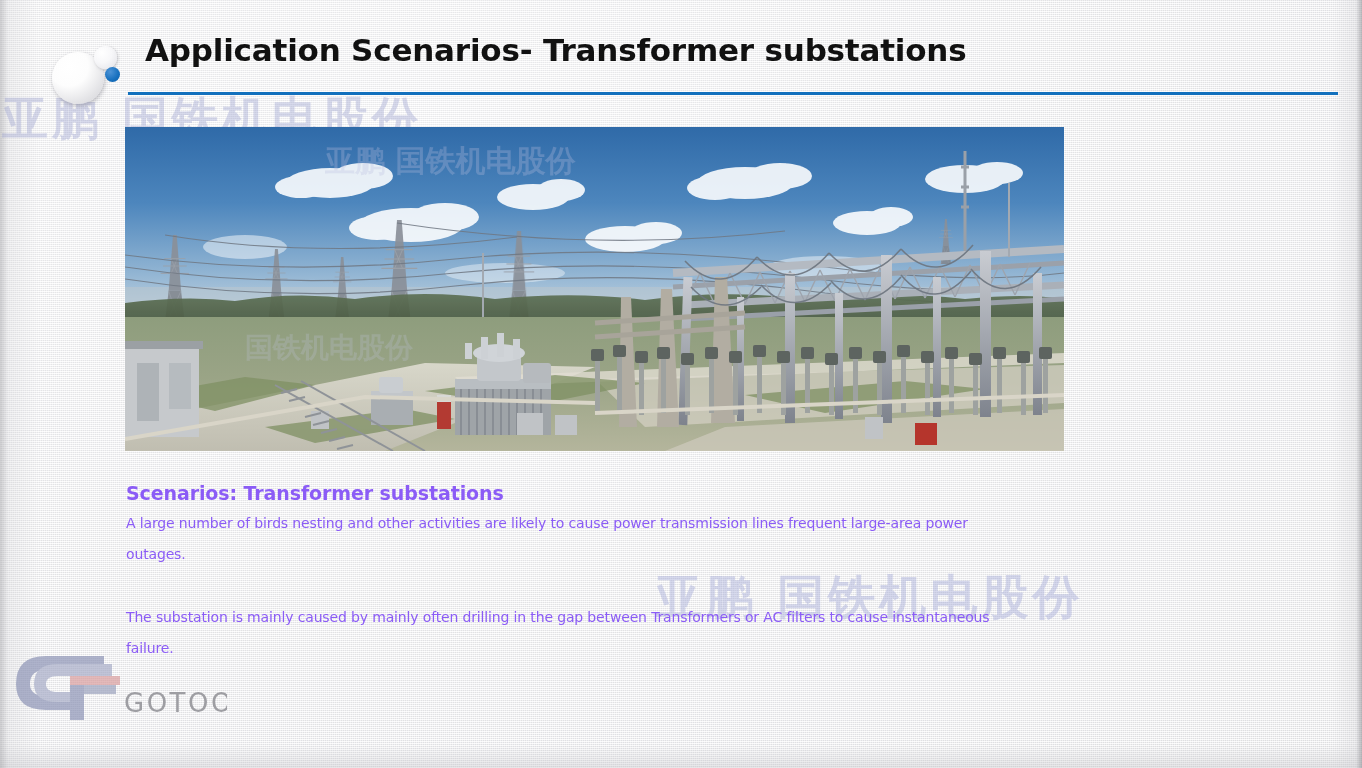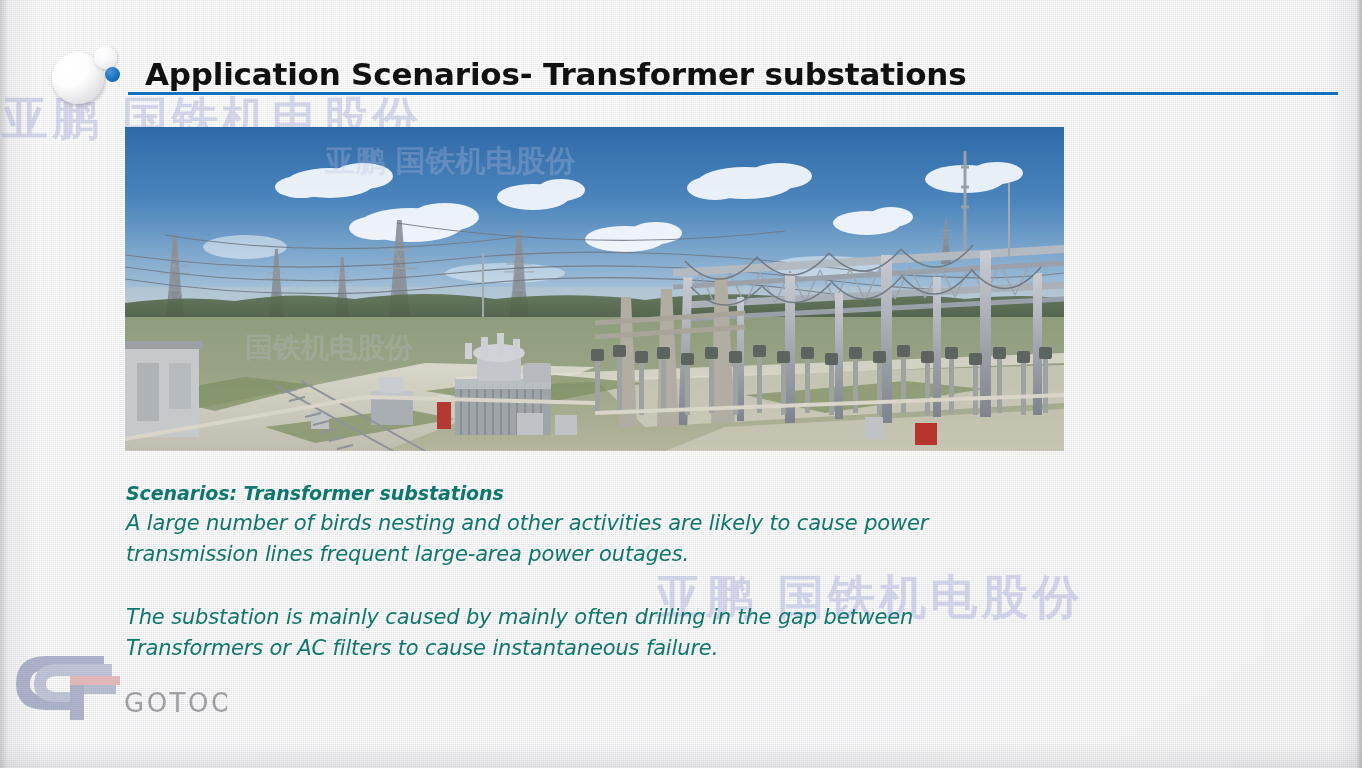--- a/index.html
+++ b/index.html
@@ -102,21 +102,20 @@
     position: absolute;
     left: 145px;
     top: 32px;
     font-size: 31px;
     font-weight: 700;
     color: #111111;
     letter-spacing: -0.2px;
     z-index: 6;
     white-space: nowrap;
     font-family: "DejaVu Sans", sans-serif;
-    margin-top: 24px;
   }
   #title-rule {
     position: absolute;
     left: 128px;
     top: 92px;
     width: 1210px;
     height: 3px;
     background: #1270bd;
     z-index: 5;
   }
@@ -134,33 +133,32 @@
   }
   #photo svg { display: block; width: 100%; height: 100%; }
 
   
   #body-text {
     position: absolute;
     left: 126px;
     top: 479px;
     width: 880px;
     z-index: 6;
-    color: #0f766e;
+    color: #8b5cf6;
     font-family: "DejaVu Sans", sans-serif;
-    font-style: italic;
   }
   .para-heading {
     font-size: 19px;
     font-weight: 700;
     line-height: 28px;
     margin: 0 0 1px 0;
     letter-spacing: -0.1px;
   }
   .para {
-    font-size: 21px;
+    font-size: 14px;
     font-weight: 400;
     line-height: 31px;
     margin: 0;
     letter-spacing: -0.15px;
   }
   .para-gap { height: 32px; }
 
   
   #logo {
     position: absolute;

